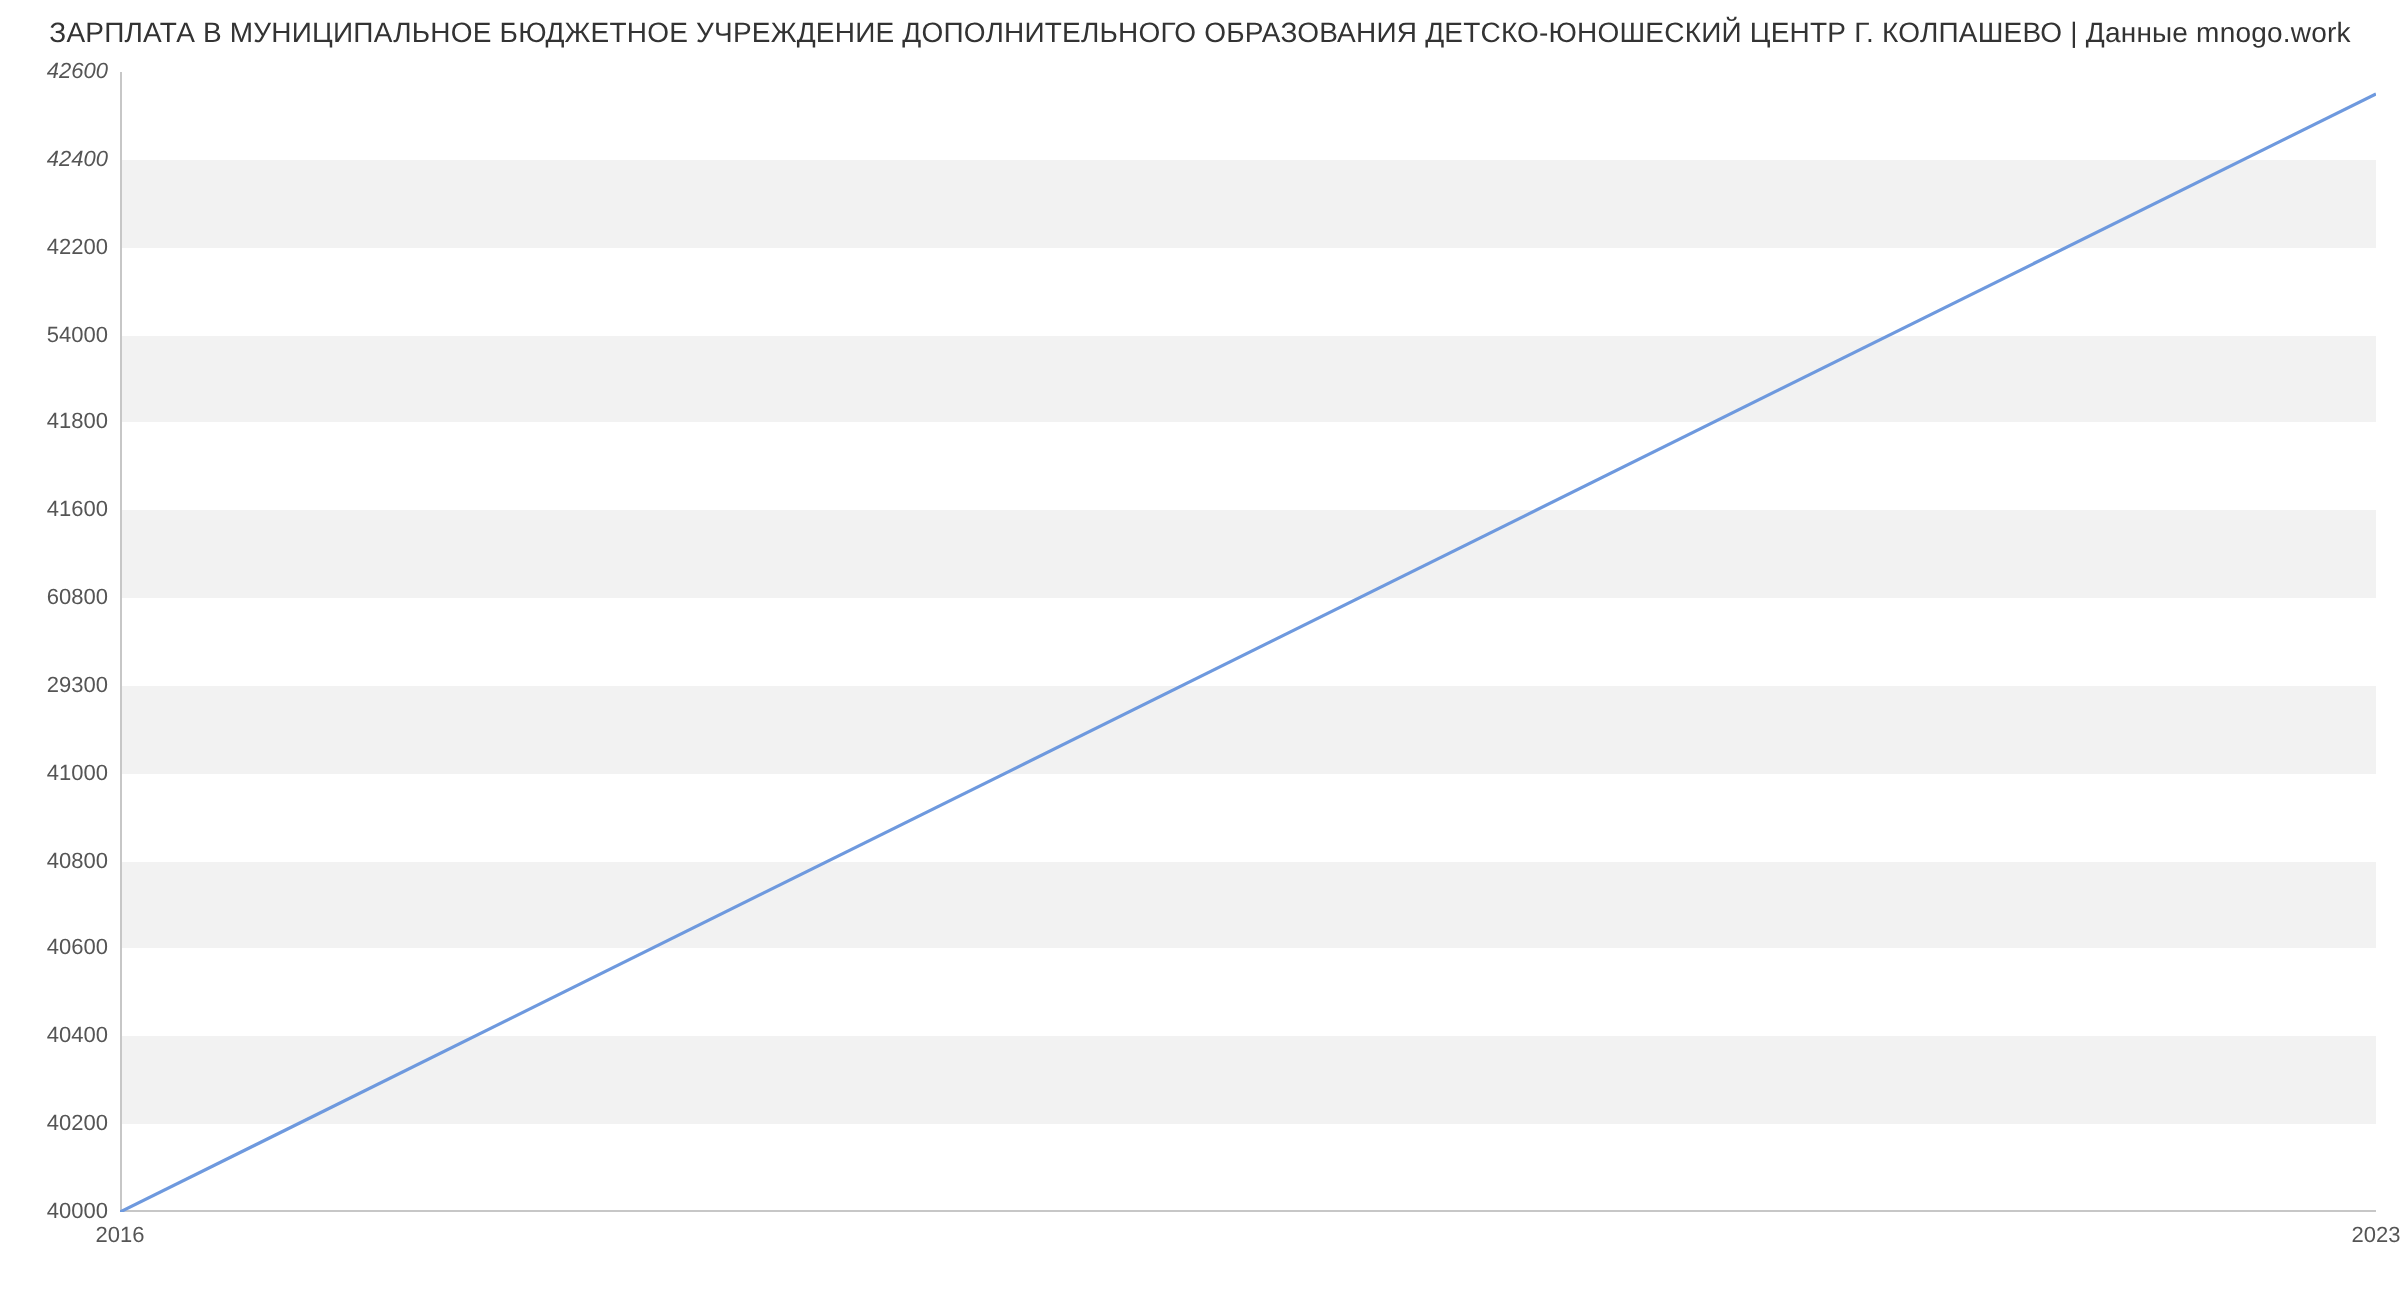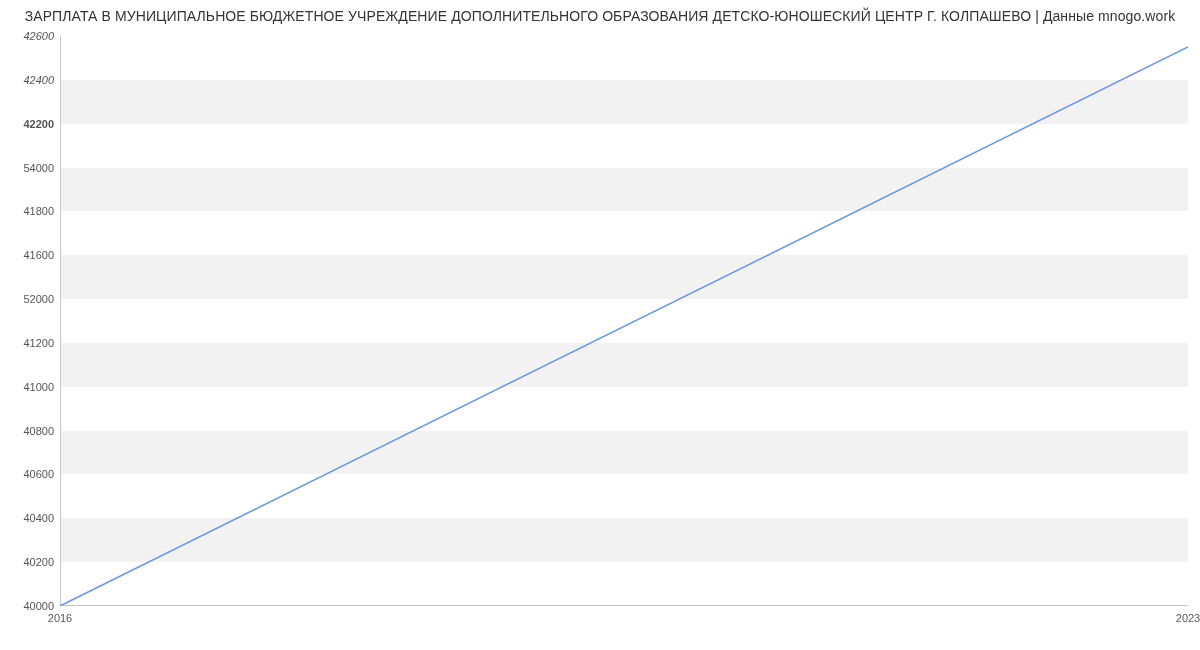--- a/index.html
+++ b/index.html
@@ -110,26 +110,26 @@
     <svg class="line-svg" viewBox="0 0 1128 570" preserveAspectRatio="none">
       <path id="series-path" class="series-line" d="M0 570 L1128 10.961538461538453"></path>
     </svg>
     <div id="yticks">
         <div class="tick-y" style="top: 570px;">40000</div>
         <div class="tick-y" style="top: 526.154px;">40200</div>
         <div class="tick-y" style="top: 482.308px;">40400</div>
         <div class="tick-y" style="top: 438.462px;">40600</div>
         <div class="tick-y" style="top: 394.615px;">40800</div>
         <div class="tick-y" style="top: 350.769px; margin-left: 21px;">41000</div>
-        <div class="tick-y" style="top: 306.923px;">41200</div>
-        <div class="tick-y" style="top: 263.077px;">52000</div>
+        <div class="tick-y" style="top: 306.923px;">29300</div>
+        <div class="tick-y" style="top: 263.077px;">60800</div>
         <div class="tick-y" style="top: 219.231px;">41600</div>
         <div class="tick-y" style="top: 175.385px;">41800</div>
         <div class="tick-y" style="top: 131.538px;">54000</div>
-        <div class="tick-y" style="top: 87.6923px; font-weight: bold;">42200</div>
+        <div class="tick-y" style="top: 87.6923px;">42200</div>
         <div class="tick-y" style="top: 43.8462px; font-style: italic;">42400</div>
         <div class="tick-y" style="top: 0px; font-style: italic;">42600</div>
       </div>
     <div id="xticks">
         <div class="tick-x" style="left: 0px;">2016</div>
         <div class="tick-x" style="left: 1128px;">2023</div>
       </div>
   </div>
 </div>
 

